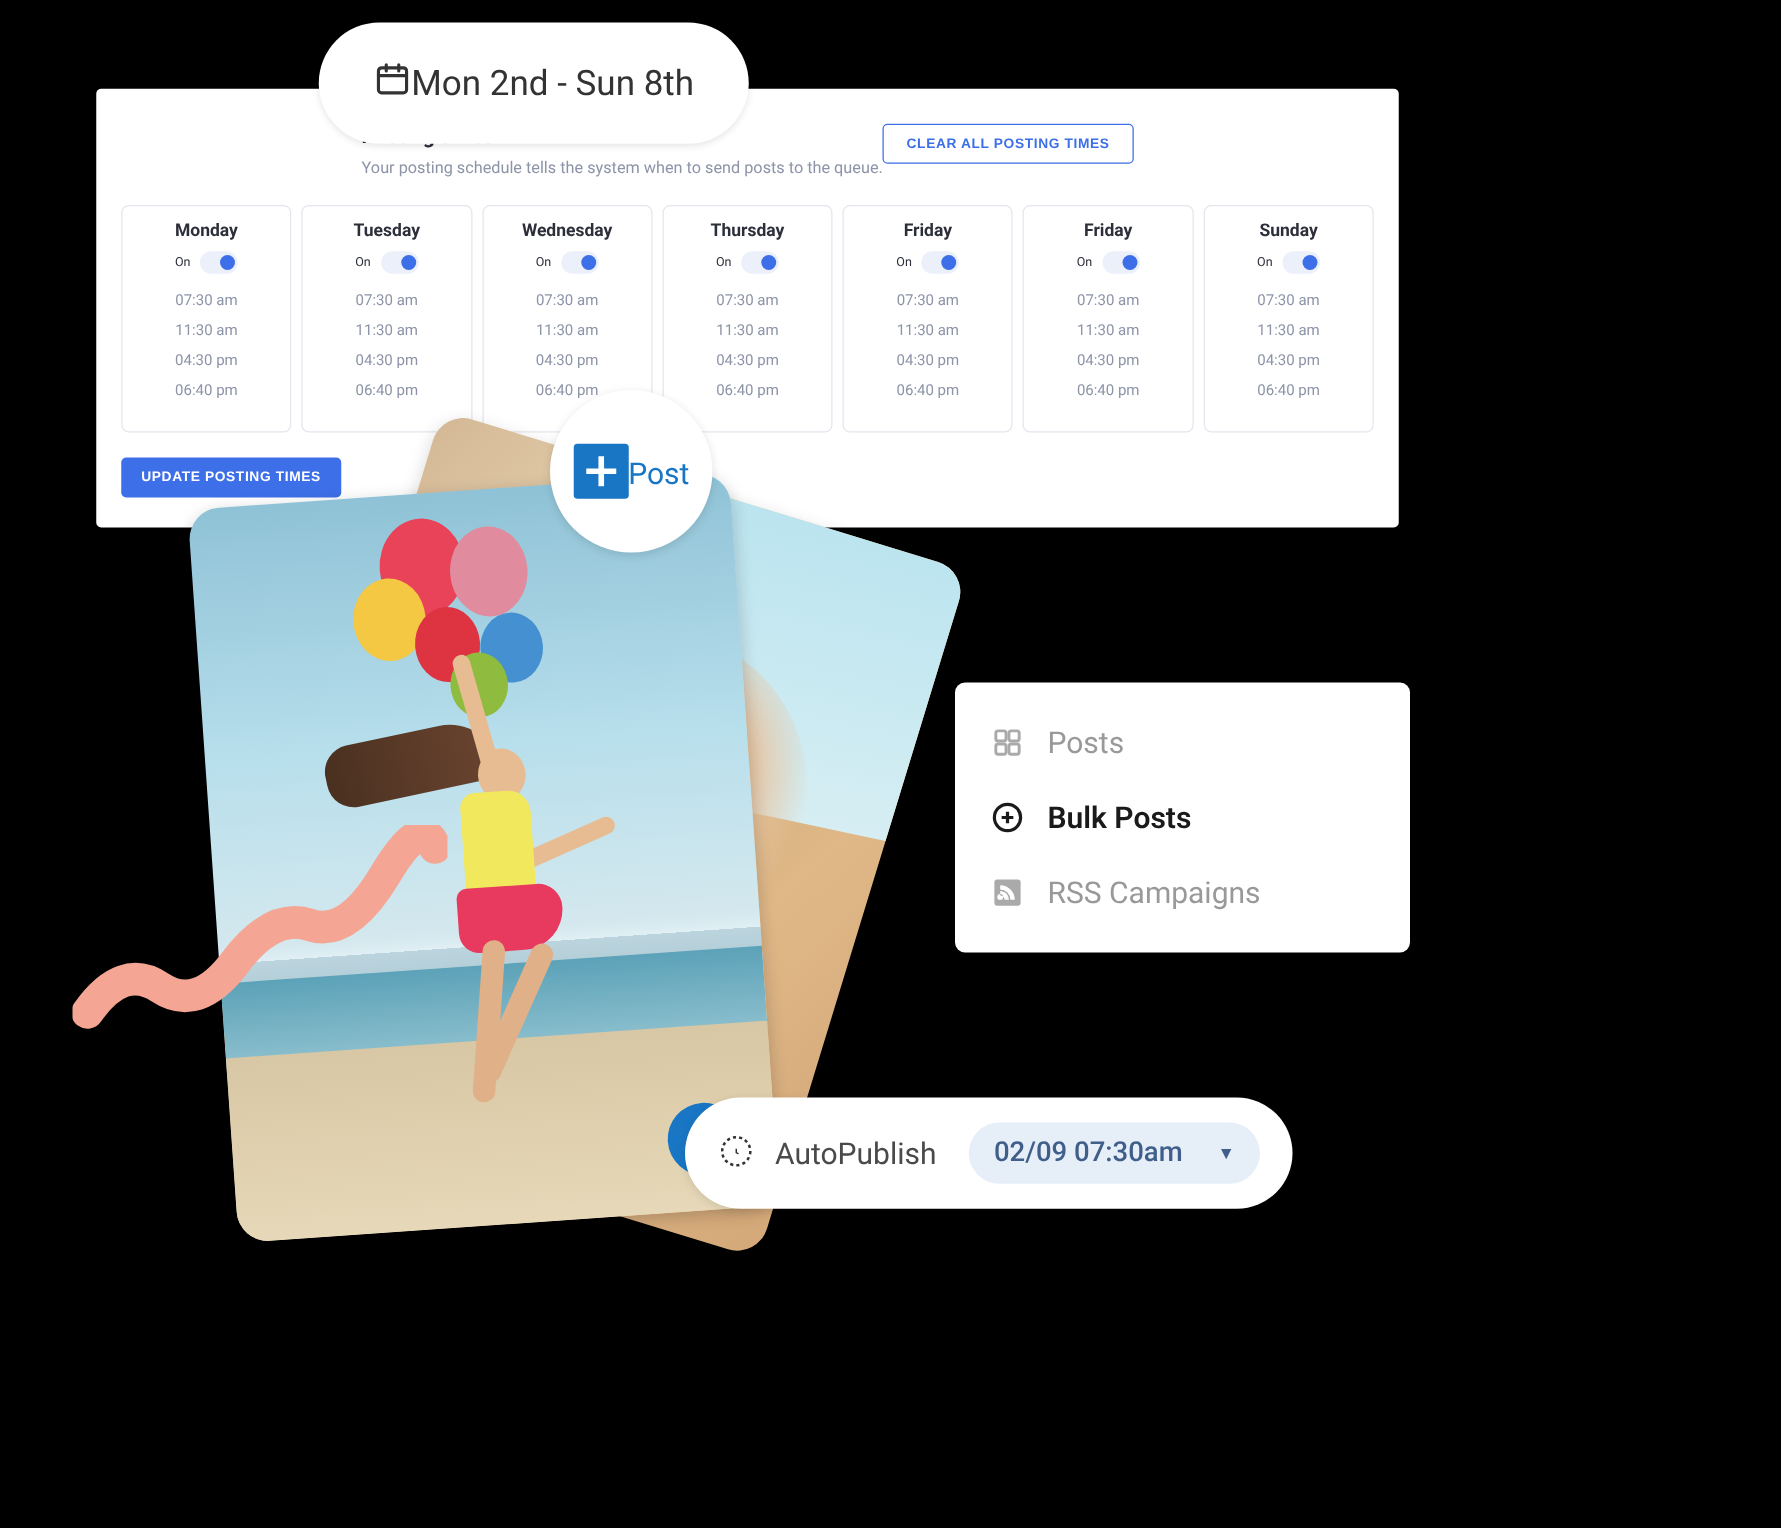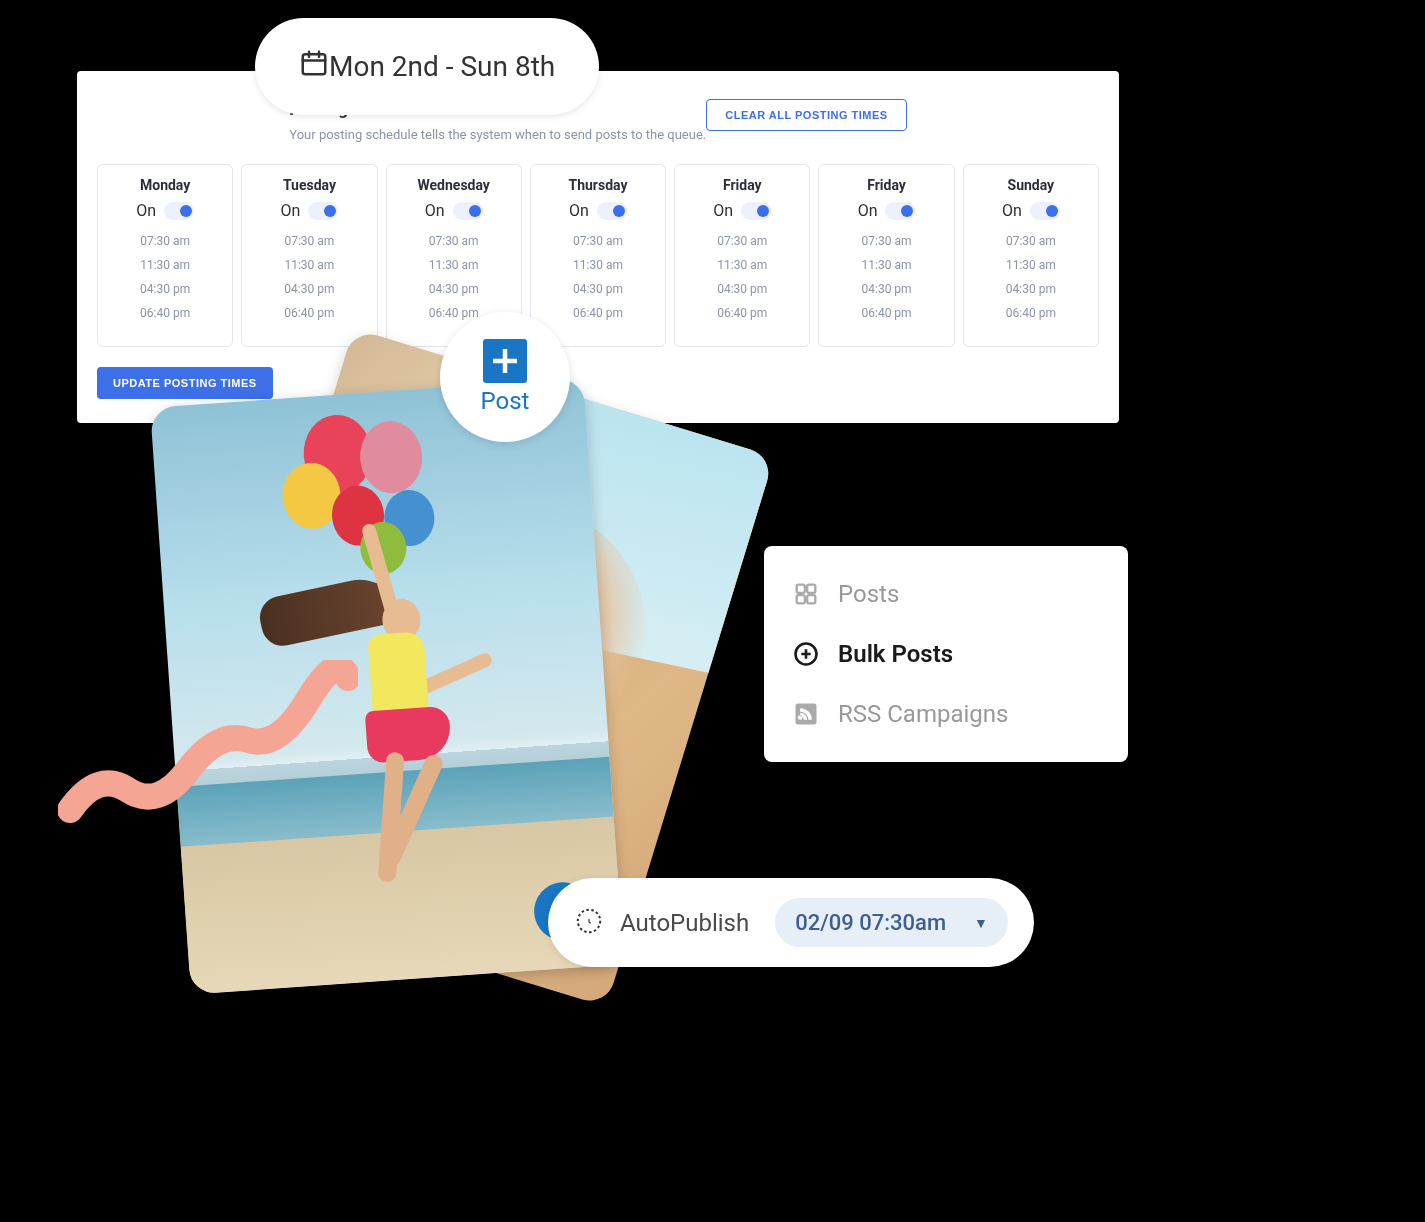--- a/index.html
+++ b/index.html
@@ -59,21 +59,21 @@
       margin-top: 22px;
     }
     .day-card {
       border: 1px solid #e4e6ed;
       border-radius: 6px;
       padding: 12px 10px 16px 10px;
       text-align: center;
     }
     .day-name { font-size: 14px; font-weight: 700; color: #2c2e3a; margin-bottom: 8px; }
     .toggle-row { display: flex; align-items: center; justify-content: center; gap: 8px; margin-bottom: 14px; }
-    .toggle-label { font-size: 16px; color: #2c2e3a; }
+    .toggle-label { font-size: 10px; color: #2c2e3a; }
     .toggle {
       width: 30px; height: 18px;
       background: #ecf0fb;
       border-radius: 10px;
       position: relative;
     }
     .toggle::after {
       content: "";
       position: absolute;
       right: 2px; top: 3px;
@@ -97,21 +97,20 @@
     
     .post-circle {
       position: absolute;
       top: 312px;
       left: 440px;
       width: 130px;
       height: 130px;
       background: #fff;
       border-radius: 50%;
       display: flex;
-      flex-direction: column;
       align-items: center;
       justify-content: center;
       box-shadow: 0 2px 8px rgba(0,0,0,0.12);
       z-index: 15;
     }
     .post-plus {
       width: 44px; height: 44px;
       background: #1976c4;
       display: flex;
       align-items: center;

